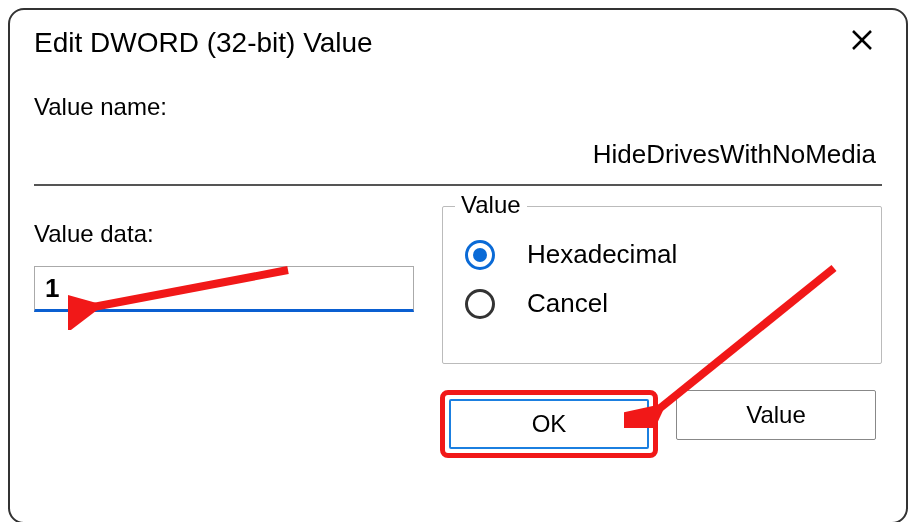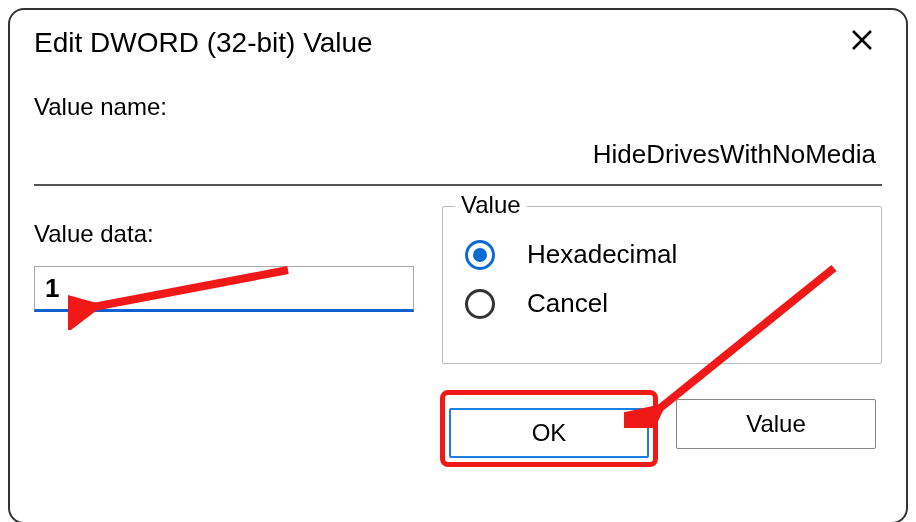--- a/index.html
+++ b/index.html
@@ -124,21 +124,20 @@
   }
   .btn {
     width: 200px;
     height: 50px;
     border: 1px solid #888;
     background: #fff;
     font-size: 24px;
     color: #000;
     cursor: pointer;
     border-radius: 2px;
-    margin-top: 9px;
   }
   .btn.ok {
     border: 2px solid #1b7fe0;
   }
   .ok-wrapper {
     border: 5px solid #f11818;
     border-radius: 8px;
     padding: 4px;
   }
   

